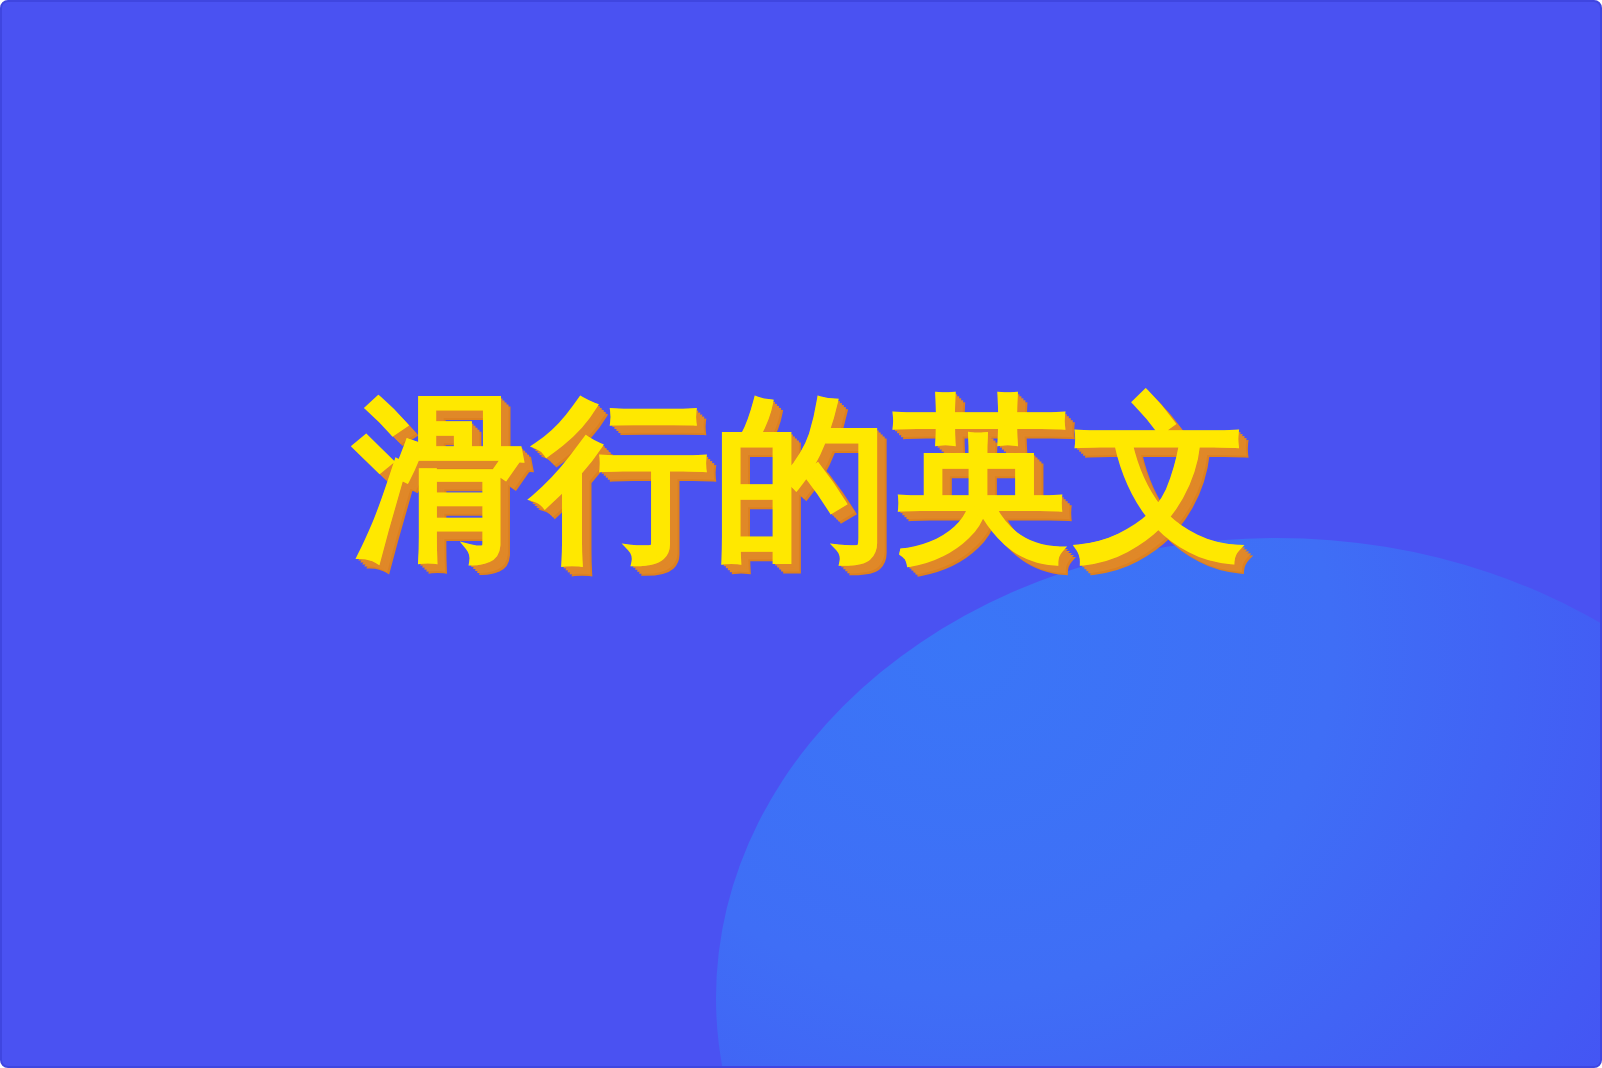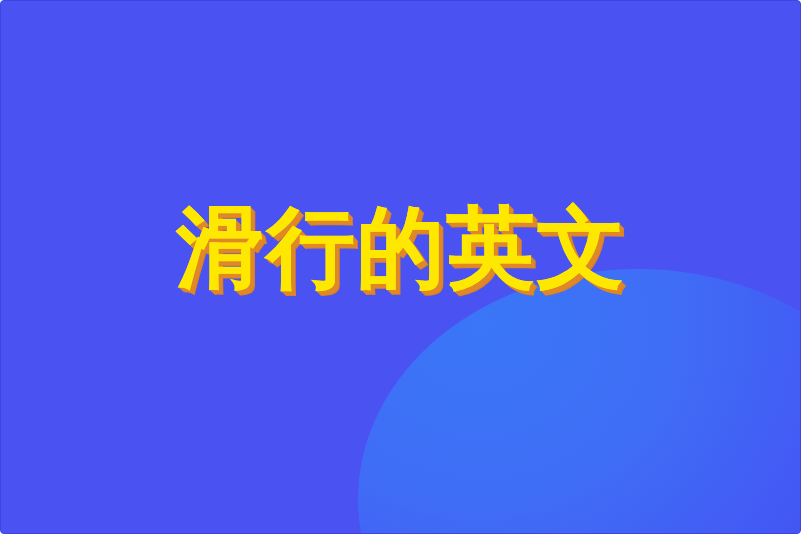--- a/index.html
+++ b/index.html
@@ -49,21 +49,21 @@
     width: 801px;
     height: 534px;
     display: flex;
     align-items: center;
     justify-content: center;
   }
 
   #slide-title {
     position: relative;
     top: -20px;
-    font-family: Liberation Sans, sans-serif;
+    font-family: Liberation Mono, monospace;
     font-size: 88px;
     font-weight: 700;
     line-height: 1;
     letter-spacing: 2px;
     color: #ffe800;
     white-space: nowrap;
     text-shadow:
       1px 1px 0 #e08828,
       2px 2px 0 #e08828,
       3px 3px 0 #e08828,

